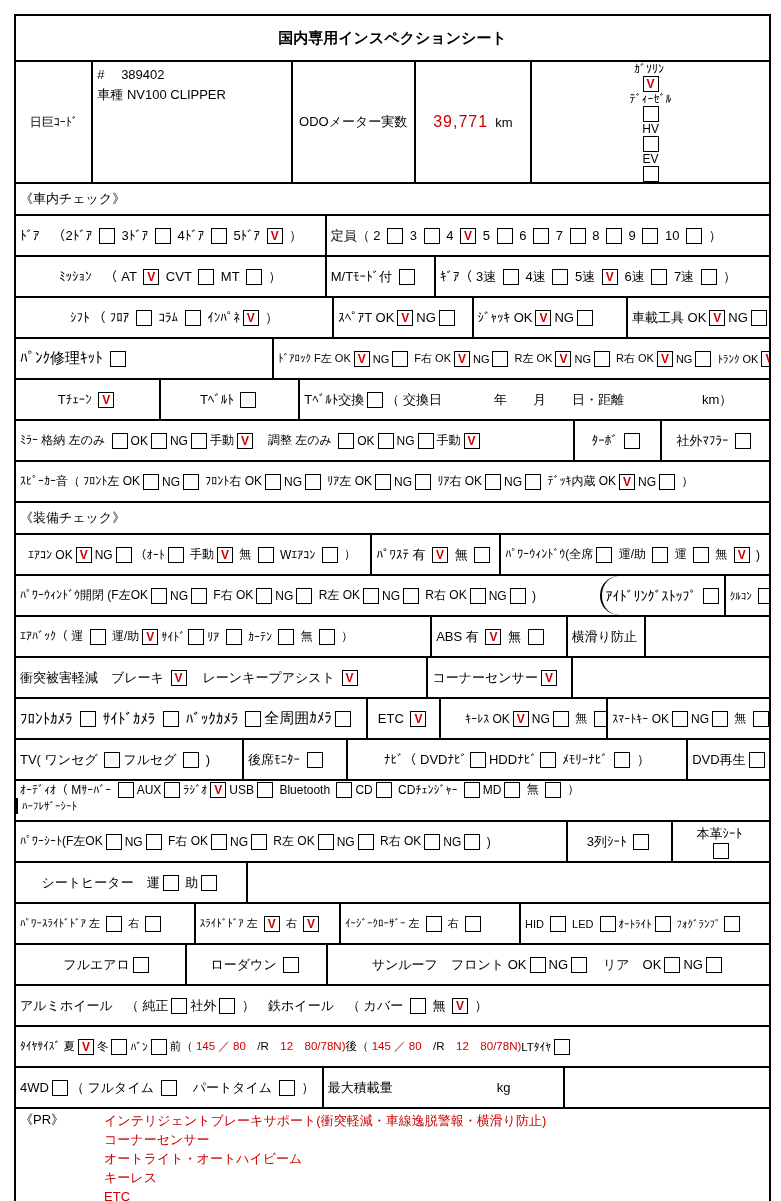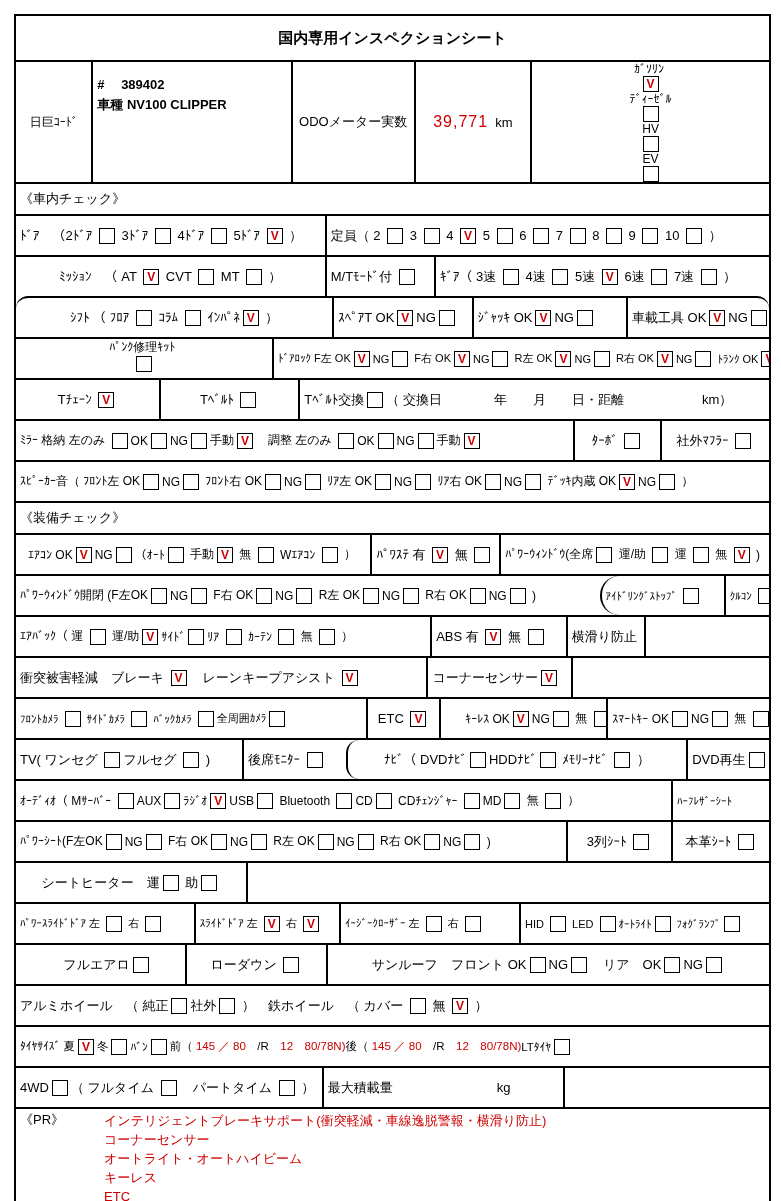--- a/index.html
+++ b/index.html
@@ -4,21 +4,21 @@
 <style>
   html,body{margin:0;padding:0;background:#ffffff;}
   body{font-family:"Liberation Sans","DejaVu Sans",sans-serif;color:#000;}
   .sheet{width:753px;margin:14px;border:2px solid #000;background:#fff;font-size:13px;}
   .row{display:flex;border-top:2px solid #000;align-items:stretch;}
   .row:first-child{border-top:none;}
   .cell{display:flex;align-items:center;padding:0 4px;overflow:hidden;border-left:2px solid #000;box-sizing:border-box;}
   .cell:first-child{border-left:none;}
   .cell span{white-space:pre;}
   .cell.c{justify-content:center;}
-  .cell.ml{display:block;line-height:1.5;padding-top:13px;font-weight:bold;}
+  .cell.ml{display:block;line-height:1.5;padding-top:3px;}
   .trow .cell{justify-content:center;font-weight:bold;font-size:15px;}
   .srow .cell{font-size:13px;}
   .bx{display:inline-flex;width:14px;height:14px;border:1px solid #000;margin:0 3px;align-items:center;justify-content:center;flex:none;vertical-align:-2px;background:#fff;}
   .bx .v{color:var(--red,#cc0000);font-weight:bold;font-size:12px;line-height:1;}
   .red{color:var(--red,#cc0000);}
   .rbig{color:var(--red,#cc0000);font-size:16px;letter-spacing:1px;}
   .prrow{align-items:flex-start;padding:2px 4px 6px 4px;}
   .prbody{display:flex;width:100%;}
   .prlabel{white-space:pre;flex:none;}
   .prlines{margin-left:40px;color:var(--red,#cc0000);}
@@ -112,21 +112,21 @@
         <span class="bx"></span>
         <span> 5速 </span>
         <span class="bx"><span class="v">V</span></span>
         <span> 6速 </span>
         <span class="bx"></span>
         <span> 7速 </span>
         <span class="bx"></span>
         <span> ）</span>
       </div>
     </div>
-    <div class="row" style="min-height: 39px; border-radius: 12px;">
+    <div class="row" style="min-height: 39px;">
       <div class="cell c" style="width: 42%;">
         <span>ｼﾌﾄ （ ﾌﾛｱ </span>
         <span class="bx"></span>
         <span> ｺﾗﾑ </span>
         <span class="bx"></span>
         <span> ｲﾝﾊﾟﾈ</span>
         <span class="bx"><span class="v">V</span></span>
         <span> ）</span>
       </div>
       <div class="cell" style="width: 18.5%;">
@@ -142,21 +142,21 @@
         <span class="bx"></span>
       </div>
       <div class="cell" style="width: 19%;">
         <span>車載工具 OK</span>
         <span class="bx"><span class="v">V</span></span>
         <span>NG</span>
         <span class="bx"></span>
       </div>
     </div>
     <div class="row" style="min-height: 39px;">
-      <div class="cell" style="width: 34%; font-size: 12px; flex-direction: column;">
+      <div class="cell" style="width: 34%; font-size: 15px;">
         <span>ﾊﾟﾝｸ修理ｷｯﾄ </span>
         <span class="bx"></span>
       </div>
       <div class="cell" style="width: 66%; font-size: 11px;">
         <span>ﾄﾞｱﾛｯｸ F左 OK</span>
         <span class="bx"><span class="v">V</span></span>
         <span>NG</span>
         <span class="bx"></span>
         <span> F右 OK</span>
         <span class="bx"><span class="v">V</span></span>
@@ -292,21 +292,21 @@
         <span> R左 OK</span>
         <span class="bx"></span>
         <span>NG</span>
         <span class="bx"></span>
         <span> R右 OK</span>
         <span class="bx"></span>
         <span>NG</span>
         <span class="bx"></span>
         <span> )</span>
       </div>
-      <div class="cell" style="width: 16.5%; font-size: 11px; border-radius: 19px;">
+      <div class="cell" style="width: 16.5%; font-size: 14px; border-radius: 19px;">
         <span>ｱｲﾄﾞﾘﾝｸﾞｽﾄｯﾌﾟ </span>
         <span class="bx"></span>
       </div>
       <div class="cell" style="width: 6%; font-size: 11px;">
         <span>ｸﾙｺﾝ </span>
         <span class="bx"></span>
       </div>
     </div>
     <div class="row" style="min-height: 39px;">
       <div class="cell" style="width: 55%; font-size: 12px;">
@@ -343,21 +343,21 @@
         <span>　レーンキープアシスト </span>
         <span class="bx"><span class="v">V</span></span>
       </div>
       <div class="cell" style="width: 19.2%;">
         <span>コーナーセンサー</span>
         <span class="bx"><span class="v">V</span></span>
       </div>
       <div class="cell" style="width: 26.3%;"></div>
     </div>
     <div class="row" style="min-height: 39px;">
-      <div class="cell" style="width: 46.5%; font-size: 11px;">
+      <div class="cell" style="width: 46.5%; font-size: 15px;">
         <span>ﾌﾛﾝﾄｶﾒﾗ </span>
         <span class="bx"></span>
         <span> ｻｲﾄﾞｶﾒﾗ </span>
         <span class="bx"></span>
         <span> ﾊﾞｯｸｶﾒﾗ </span>
         <span class="bx"></span>
         <span>全周囲ｶﾒﾗ</span>
         <span class="bx"></span>
       </div>
       <div class="cell c" style="width: 9.7%;">
@@ -386,35 +386,35 @@
         <span>TV( ワンセグ </span>
         <span class="bx"></span>
         <span>フルセグ </span>
         <span class="bx"></span>
         <span> )</span>
       </div>
       <div class="cell" style="width: 13.8%;">
         <span>後席ﾓﾆﾀｰ </span>
         <span class="bx"></span>
       </div>
-      <div class="cell c" style="width: 45.2%; border-radius: 13px;">
+      <div class="cell c" style="width: 45.2%;">
         <span>ﾅﾋﾞ（ DVDﾅﾋﾞ</span>
         <span class="bx"></span>
         <span>HDDﾅﾋﾞ</span>
         <span class="bx"></span>
         <span> ﾒﾓﾘｰﾅﾋﾞ </span>
         <span class="bx"></span>
         <span> ）</span>
       </div>
       <div class="cell" style="width: 11%;">
         <span>DVD再生</span>
         <span class="bx"></span>
       </div>
     </div>
-    <div class="row" style="min-height: 39px;">
+    <div class="row" style="min-height: 39px; flex-direction: column;">
       <div class="cell" style="width: 87%; font-size: 12px;">
         <span>ｵｰﾃﾞｨｵ（ Mｻｰﾊﾞｰ </span>
         <span class="bx"></span>
         <span>AUX</span>
         <span class="bx"></span>
         <span>ﾗｼﾞｵ</span>
         <span class="bx"><span class="v">V</span></span>
         <span>USB</span>
         <span class="bx"></span>
         <span> Bluetooth </span>
@@ -451,21 +451,21 @@
         <span> R右 OK</span>
         <span class="bx"></span>
         <span>NG</span>
         <span class="bx"></span>
         <span> )</span>
       </div>
       <div class="cell c" style="width: 14%;">
         <span>3列ｼｰﾄ </span>
         <span class="bx"></span>
       </div>
-      <div class="cell c" style="width: 13%;">
+      <div class="cell c" style="width: 13%; flex-direction: column;">
         <span>本革ｼｰﾄ </span>
         <span class="bx"></span>
       </div>
     </div>
     <div class="row" style="min-height: 39px;">
       <div class="cell c" style="width: 30.5%;">
         <span>シートヒーター　運</span>
         <span class="bx"></span>
         <span> 助</span>
         <span class="bx"></span>

